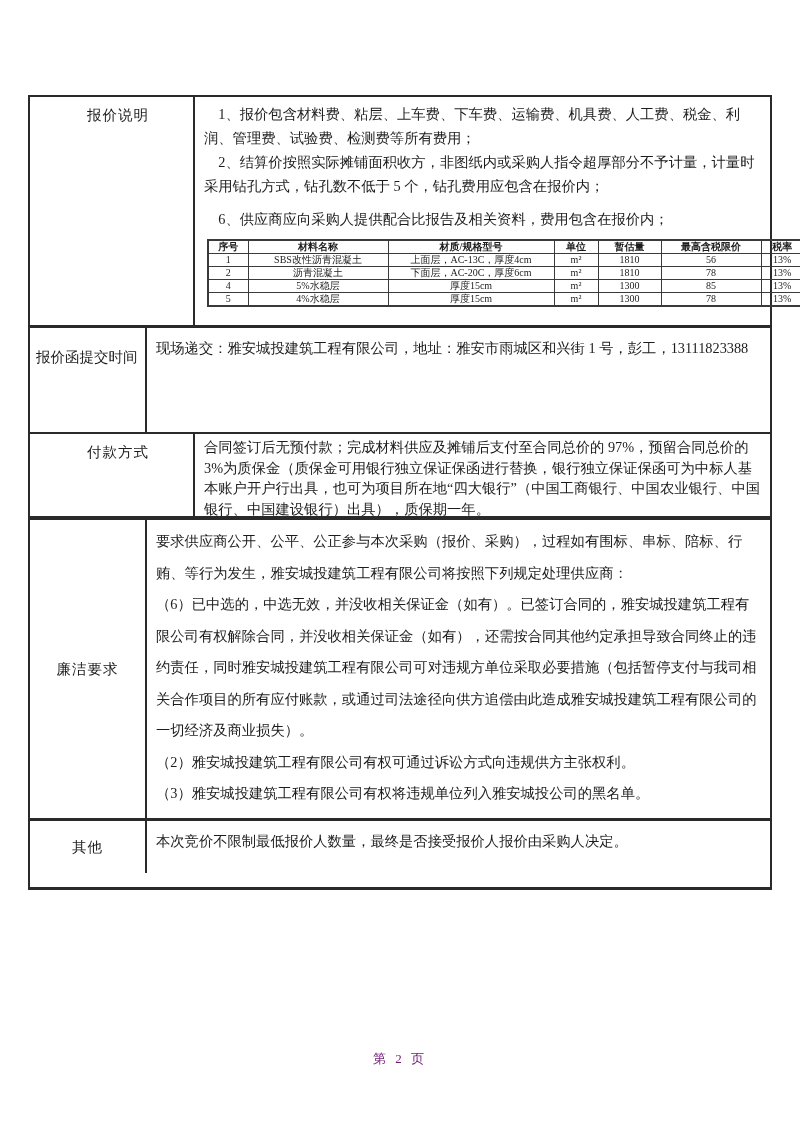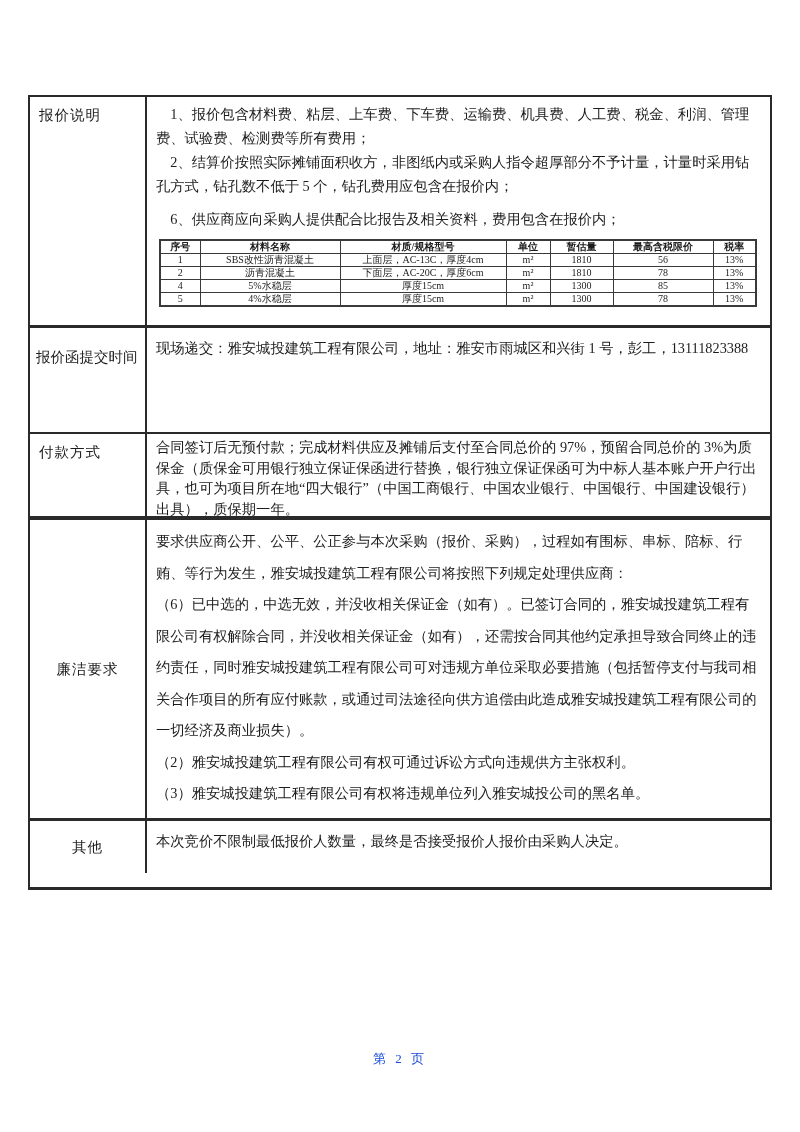--- a/index.html
+++ b/index.html
@@ -16,21 +16,21 @@
   .row { display:flex; width:100%; }
   .row-quote-notes { height:228px; }
   .row-submission  { height:107px; border-top:3px solid #2a2a2a; }
   .row-payment     { height:84px;  border-top:2px solid #2a2a2a; }
   .row-integrity   { height:302px; border-top:4px solid #2a2a2a; }
   .row-other       { height:55px;  border-top:3px solid #2a2a2a; }
   .label-cell {
     width:117px; flex:0 0 117px; border-right:2px solid #2a2a2a;
     font-size:14.5px; letter-spacing:1px; display:flex;
   }
-  .label-top    { align-items:flex-start; padding:9px 4px 0 9px; }
+  .label-top    { align-items:flex-start; padding:9px 4px 0 9px;margin-left:48px; }
   .label-top20  { align-items:flex-start; padding:20px 2px 0 6px; letter-spacing:0; }
   .label-center { align-items:center; justify-content:center; padding:16px 2px; }
   .content-cell { flex:1 1 auto; padding:5px 8px 0 9px; font-size:14.3px; min-width:0; }
   .notes p { line-height:24px; text-indent:1em; }
   .notes p.gap { margin-top:9px; }
   .materials {
     border-collapse:collapse; table-layout:fixed; width:596px;
     margin:8px 0 0 3px; font-size:10px; text-align:center;
     border:2px solid #3a3a3a;
   }
@@ -40,21 +40,21 @@
   }
   .materials th { font-weight:bold; }
   .submission-text { line-height:28px; padding-top:6px; }
   .u-field { border-bottom:1px solid #1c1c1c; padding:0 12px; }
   .payment-text { line-height:20.5px; padding-top:3px; }
   .integrity-text { padding-top:6px; }
   .integrity-text p { line-height:31.5px; }
   .other-text { padding-top:11px; }
   .footer {
     position:absolute; left:0; top:1050px; width:100%;
-    text-align:center; font-size:13px; letter-spacing:3px; color:#1d4ed8;
+    text-align:center; font-size:13px; letter-spacing:3px; color:#701a75;
   }
 </style>
 </head>
 <body>
 
 <div class="page">
 
   <div class="doc-table">
 
     <div class="row row-quote-notes">

